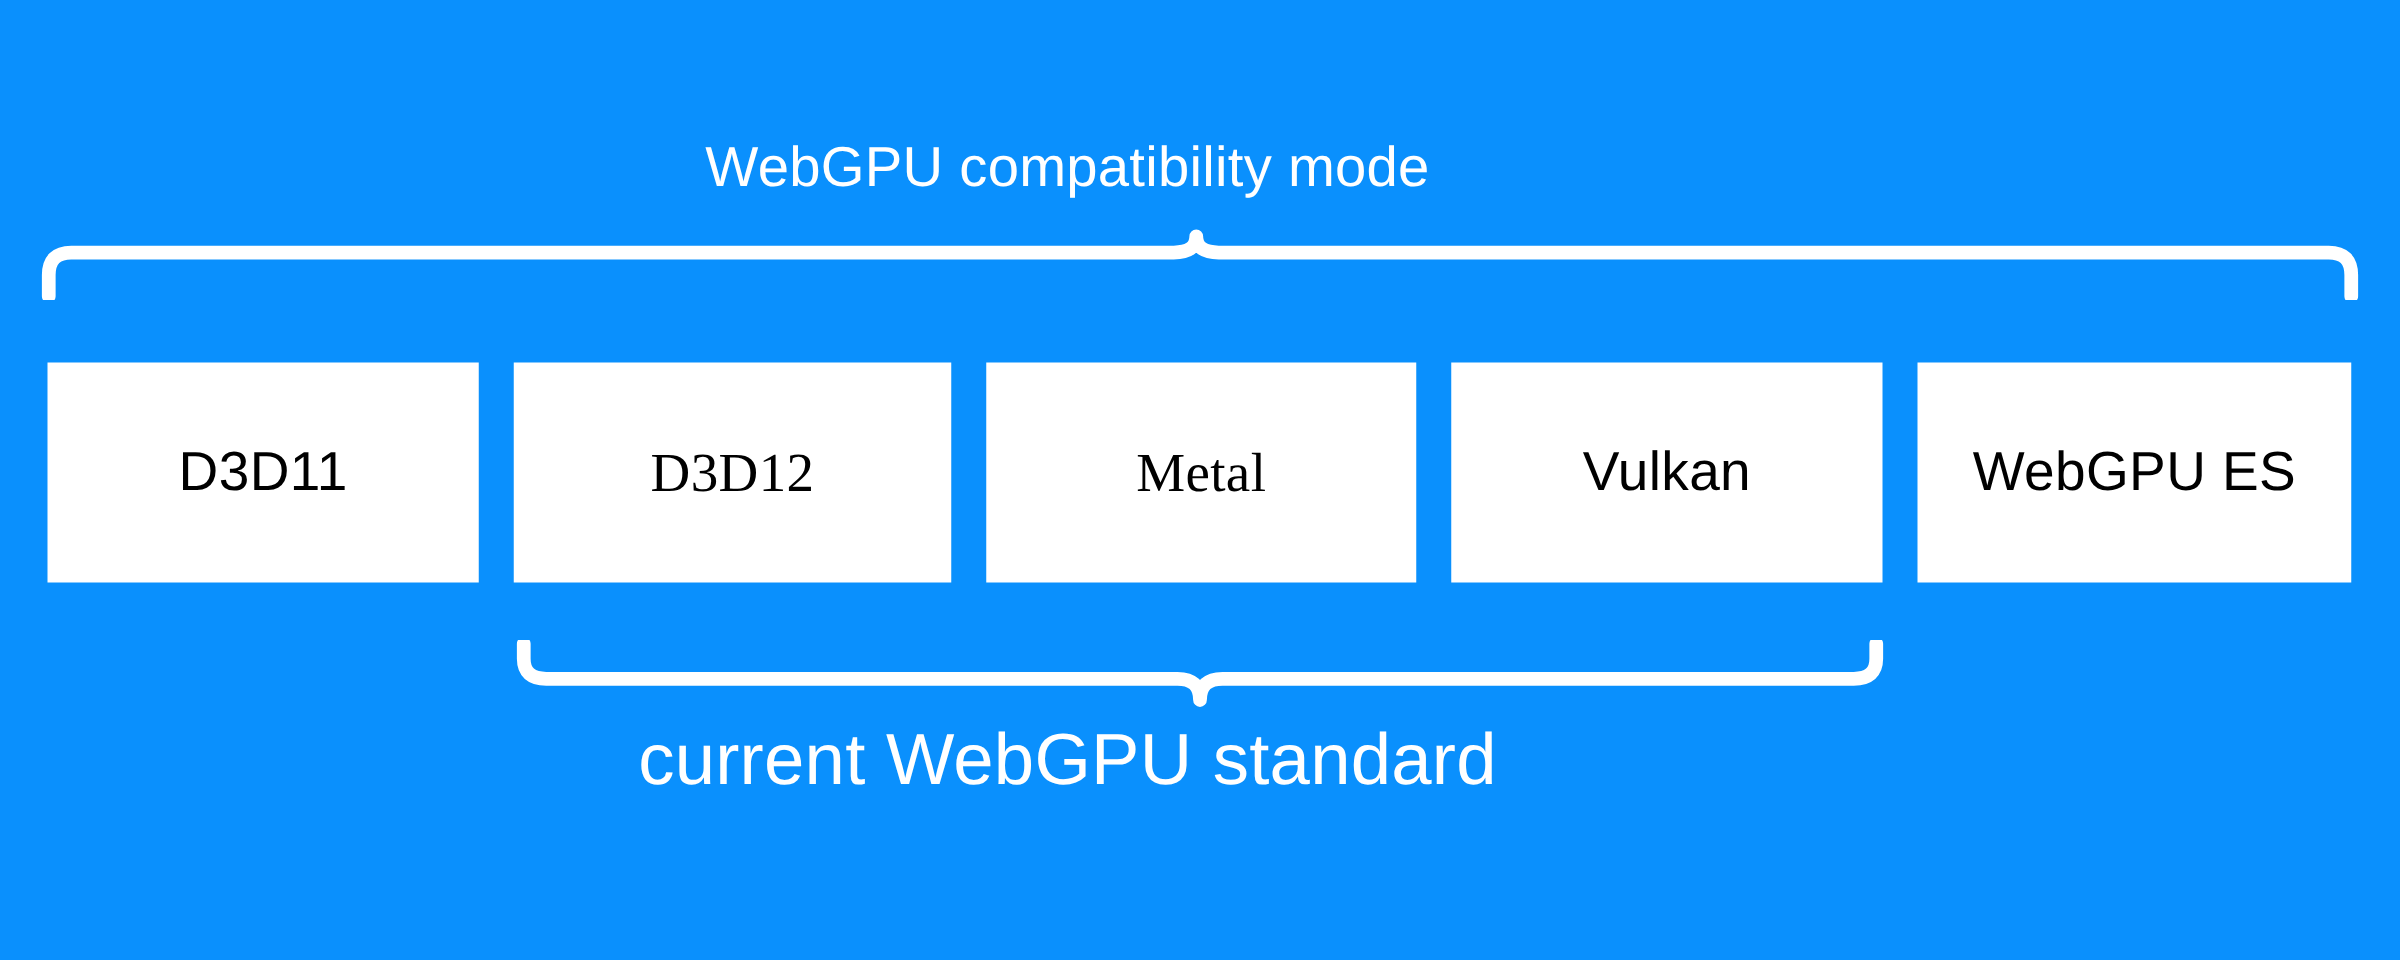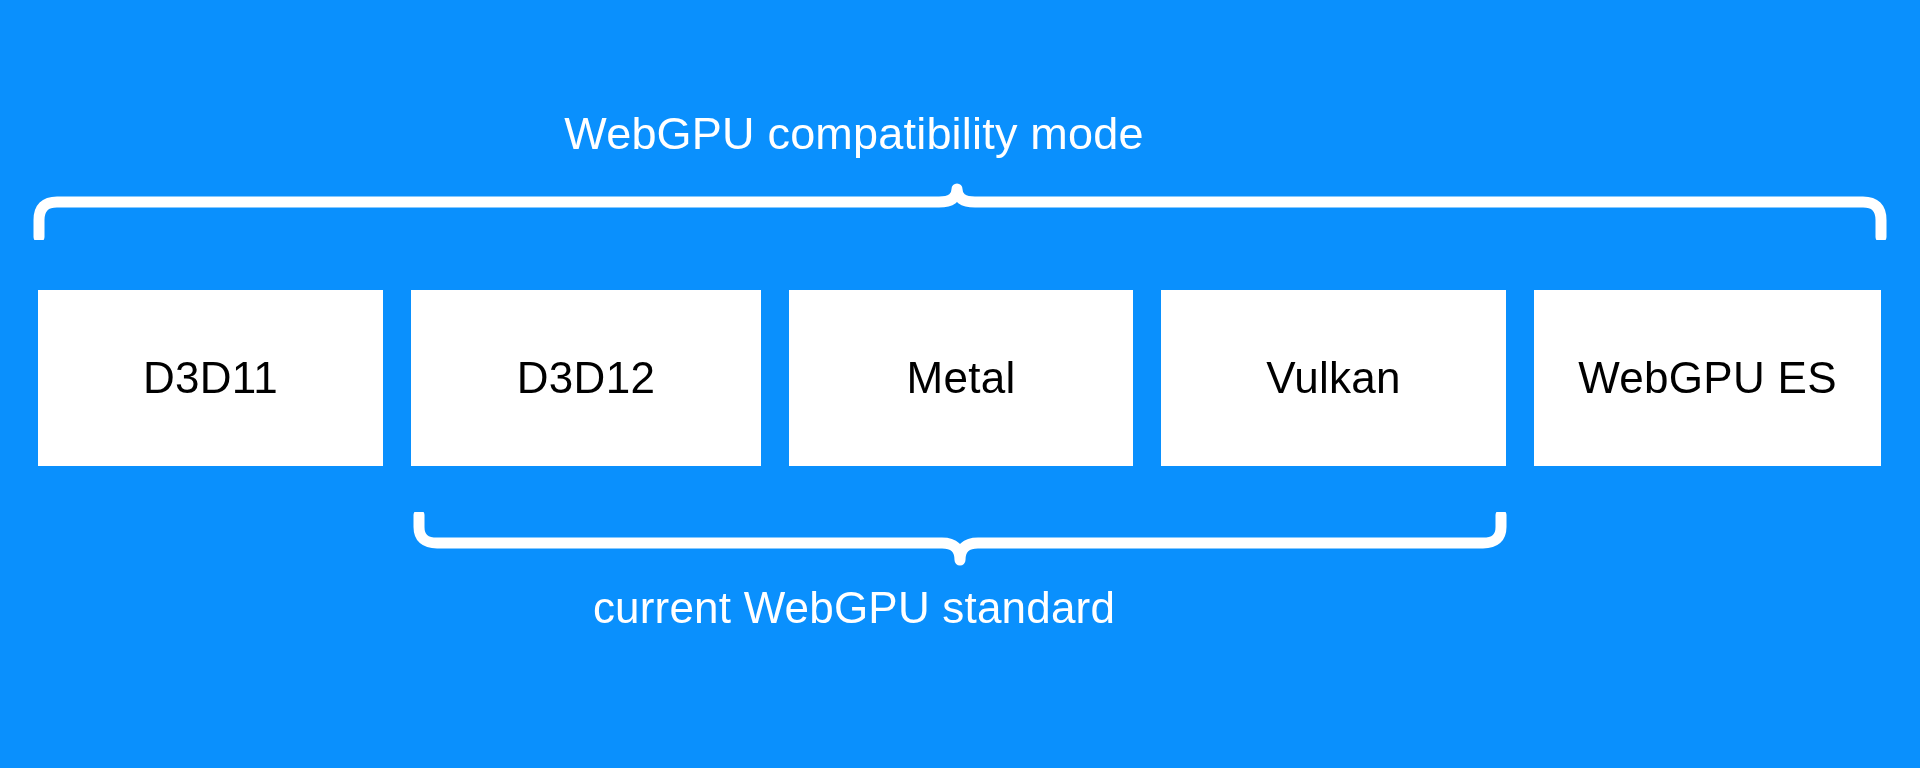--- a/index.html
+++ b/index.html
@@ -29,21 +29,21 @@
     white-space: nowrap;
     user-select: none;
   }
   #top-label {
     top: 108px;
     font-size: 45px;
     line-height: 52px;
   }
   #bottom-label {
     top: 582px;
-    font-size: 44px;
+    font-size: 58px;
     line-height: 52px;
   }
   #brace-top {
     position: absolute;
     left: 30px;
     top: 180px;
     width: 1860px;
     height: 60px;
   }
   #brace-bottom {
@@ -70,22 +70,22 @@
     align-items: center;
     justify-content: center;
     color: #000000;
     font-size: 44px;
     font-weight: 400;
     letter-spacing: 0.3px;
     white-space: nowrap;
     box-sizing: border-box;
   }
   .box-1 { flex: 0 0 345px; }
-  .box-2 { flex: 0 0 350px; }
-  .box-3 { flex: 0 0 344px; }
+  .box-2 { flex: 0 0 350px; font-family: Liberation Serif, serif; }
+  .box-3 { flex: 0 0 344px; font-family: Liberation Serif, serif; }
   .box-4 { flex: 0 0 345px; align-items: center; }
   .box-5 { flex: 0 0 347px; }
 </style>
 </head>
 <body>
 
 <div id="canvas">
 
   <div class="label" id="top-label">WebGPU compatibility mode</div>
 

